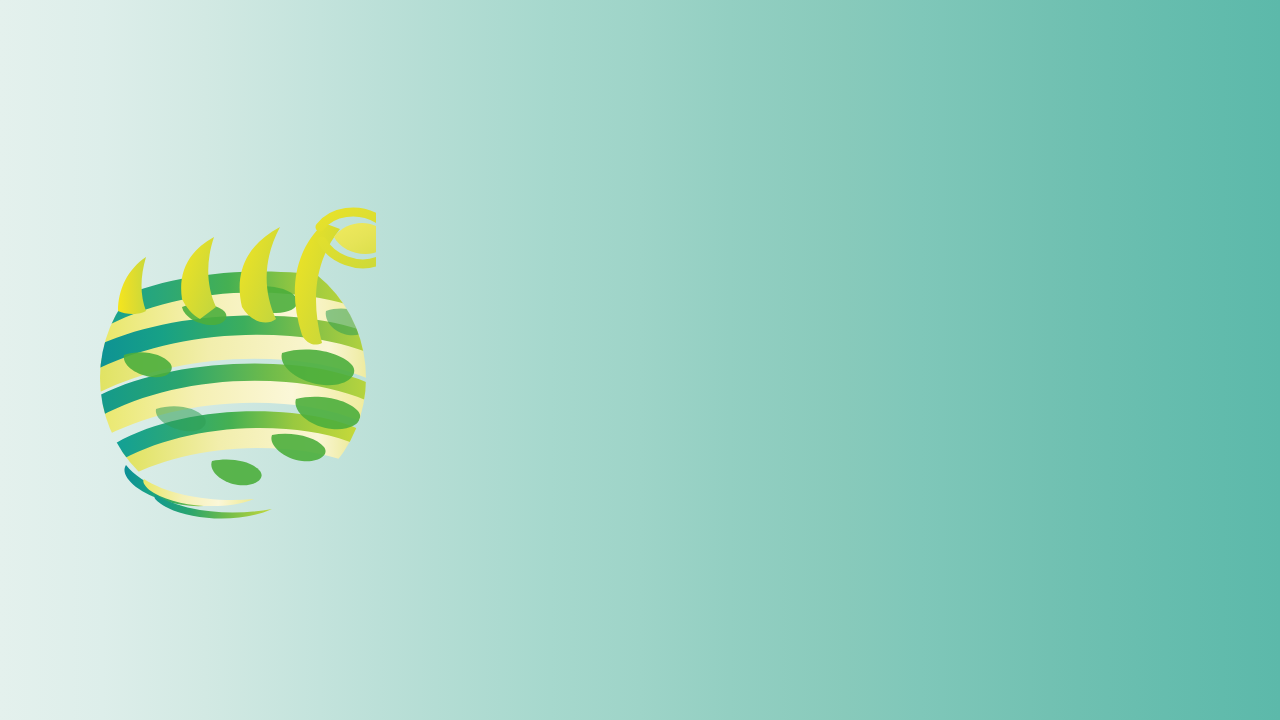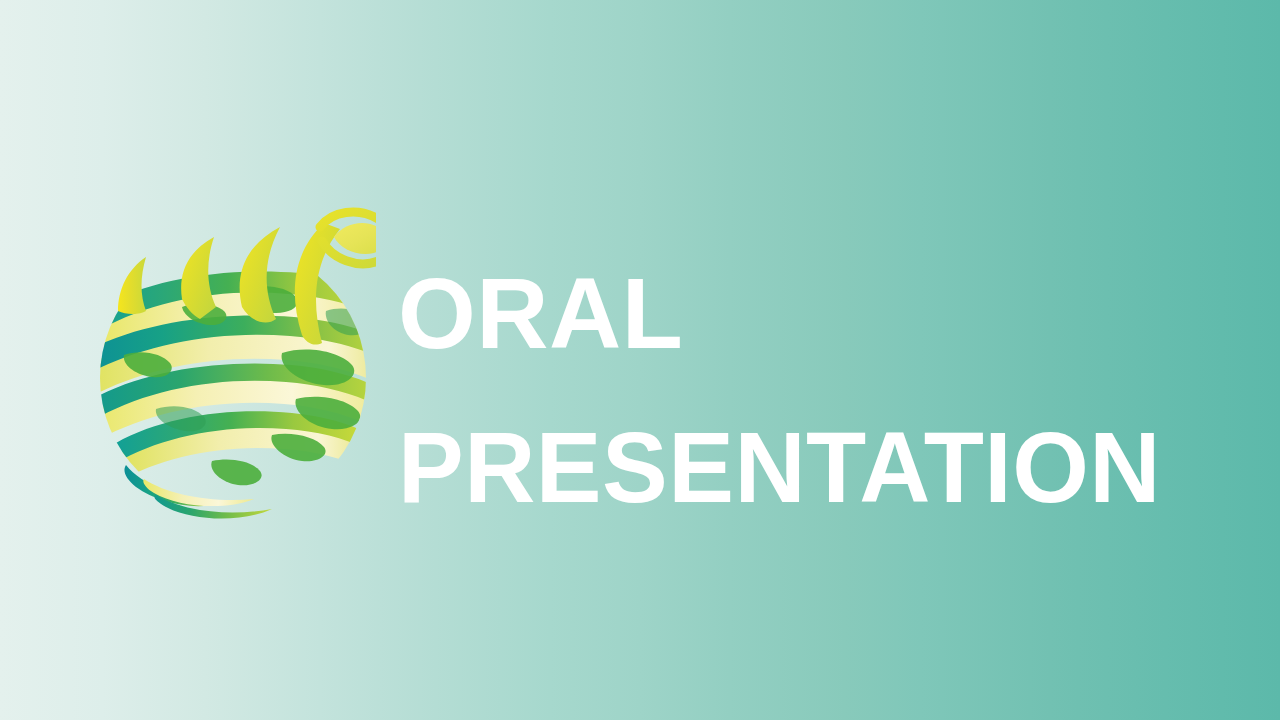--- a/index.html
+++ b/index.html
@@ -211,18 +211,14 @@
 
       <path fill="url(#gBandB)" d="M 30,262 C 46,282 80,296 124,300 C 100,308 62,300 40,284
                C 30,276 26,268 30,262 Z"></path>
       <path fill="url(#gBandC)" d="M 60,292 C 86,308 132,314 176,306 C 146,320 96,318 70,304
                C 60,298 56,294 60,292 Z"></path>
       <path fill="url(#gPale)" d="M 48,276 C 72,292 116,300 158,296 C 128,308 82,304 58,290
                C 48,284 46,278 48,276 Z"></path>
     </svg>
   </div>
 
-  <div id="title-block">
-    <span class="title-line line-1">ORAL</span>
-    <span class="title-line line-2">PRESENTATION</span>
-  </div>
 
 </div>
 
 </body></html>

